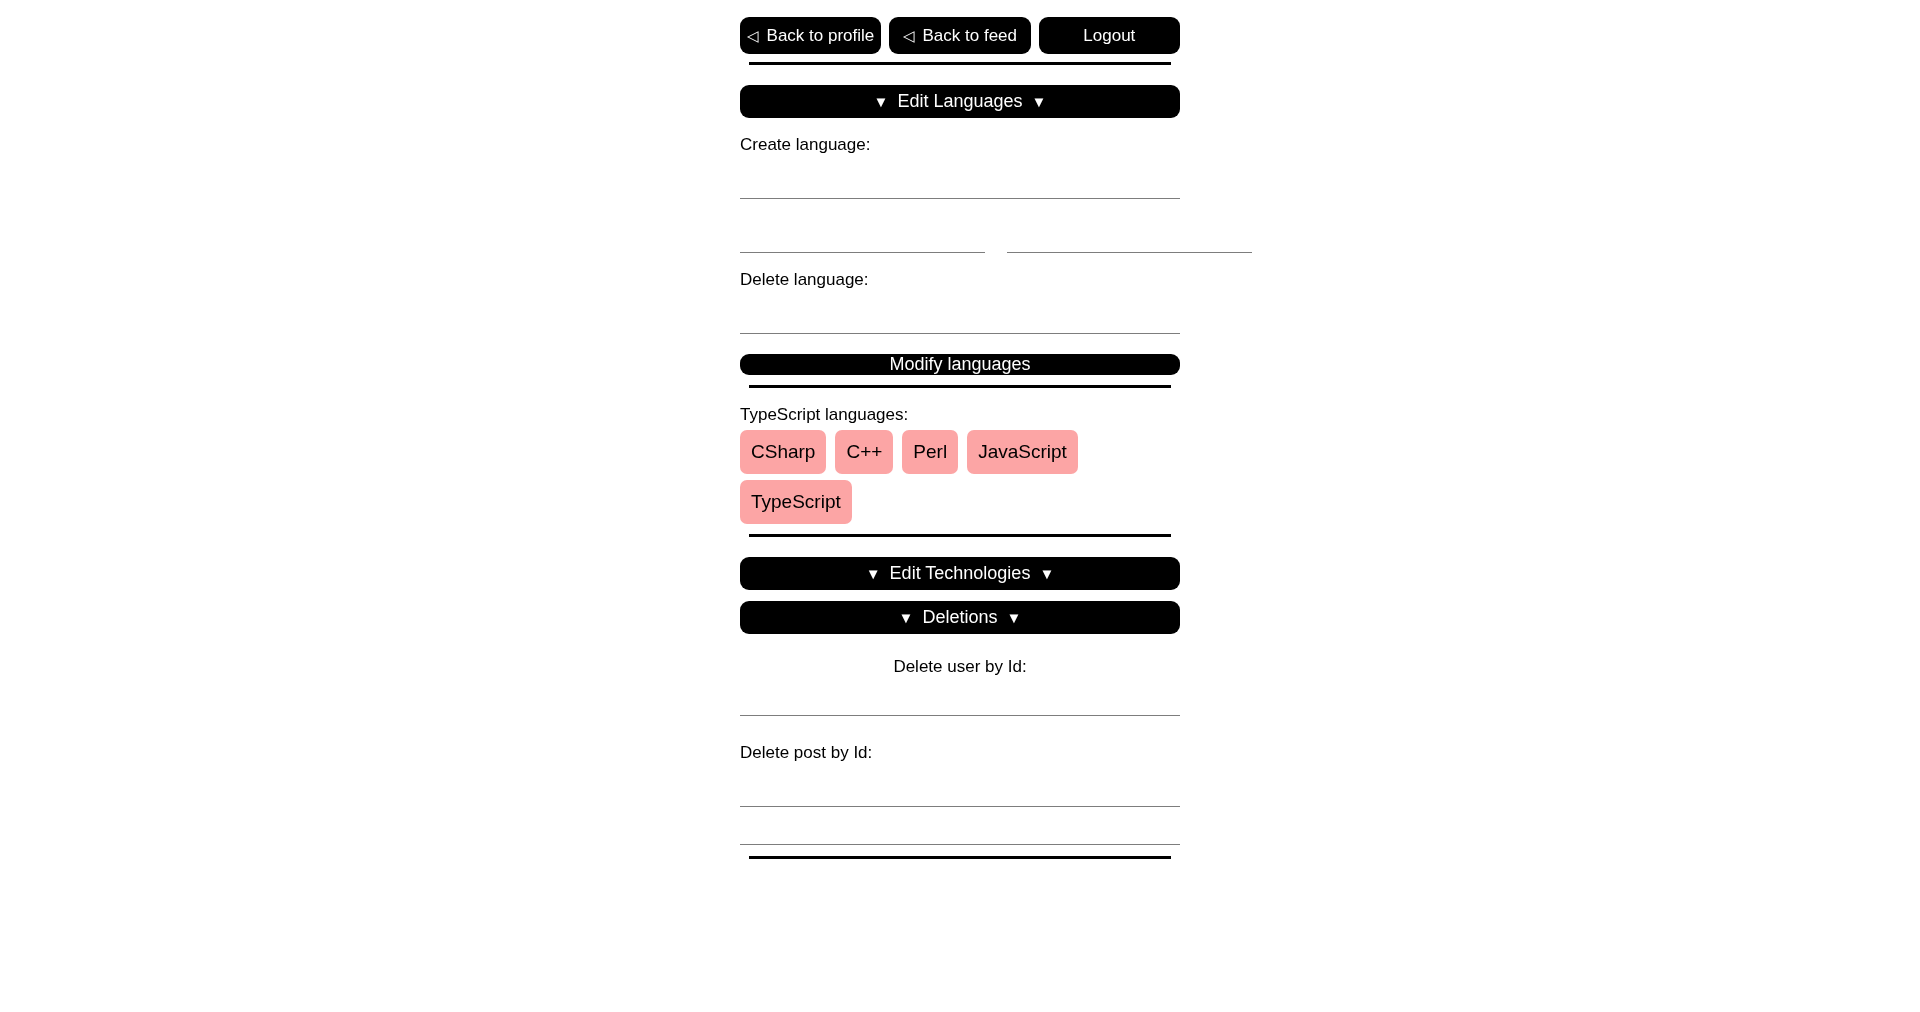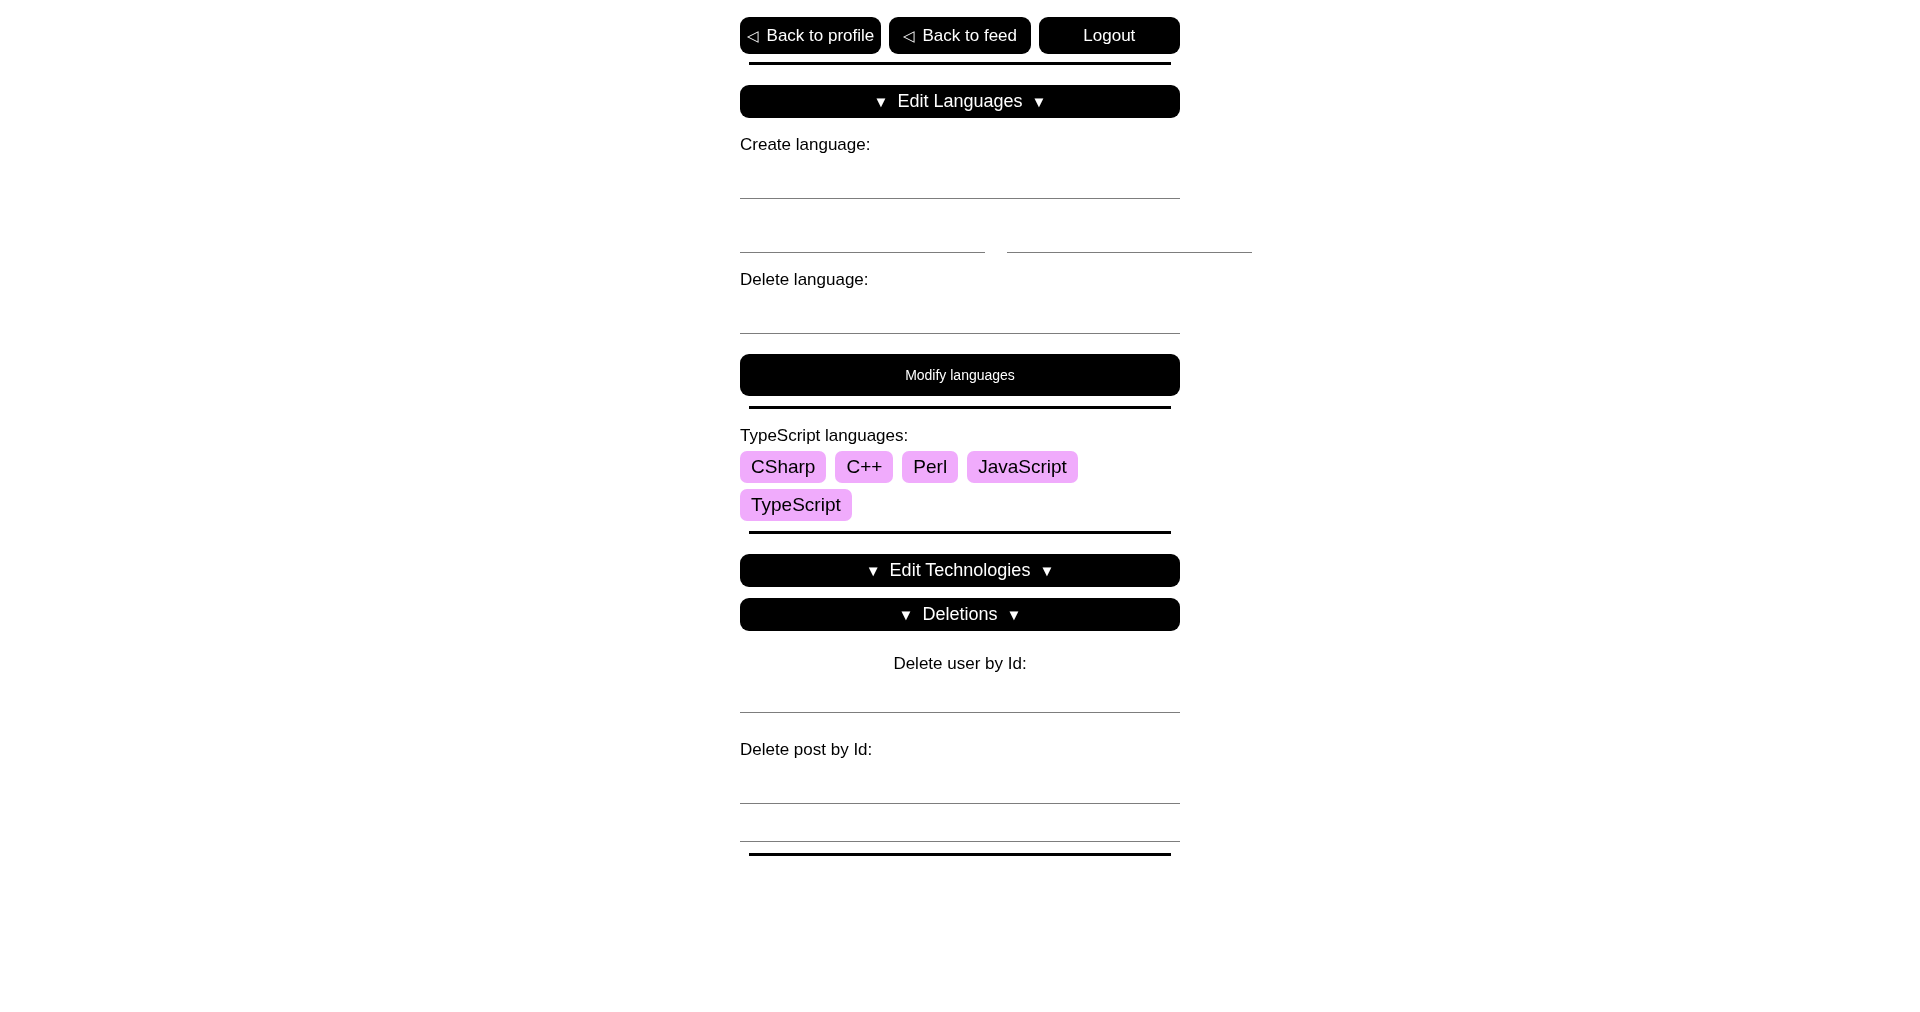--- a/index.html
+++ b/index.html
@@ -72,27 +72,27 @@
     border: none;
     border-bottom: 1px solid #7d7d7d;
     background: transparent;
     outline: none;
     font-size: 19px;
     font-family: inherit;
     margin-top: 2px;
   }
   .two-inputs { display: flex; gap: 22px; margin-top: 10px; }
   .two-inputs .underline { flex: 1; width: auto; height: 42px; }
-  .full-btn { width: 100%; height: 42px; margin-top: 20px; font-size: 14px; }
+  .full-btn { width: 100%; height: 21px; margin-top: 20px; font-size: 18px; }
   
   .chips { display: flex; flex-wrap: wrap; gap: 6px 9px; margin-top: 4px; }
   .chip {
-    background: #f0abfc;
+    background: #fca5a5;
     border-radius: 7px;
-    padding: 4px 11px;
+    padding: 10px 11px;
     font-size: 19px;
     line-height: 24px;
     cursor: pointer;
   }
   
   .mt-20 { margin-top: 20px; }
   .mt-11 { margin-top: 11px; }
   .mt-10 { margin-top: 10px !important; }
   .mt-22 { margin-top: 22px; text-align: center; }
   .mt-26 { margin-top: 26px; }

